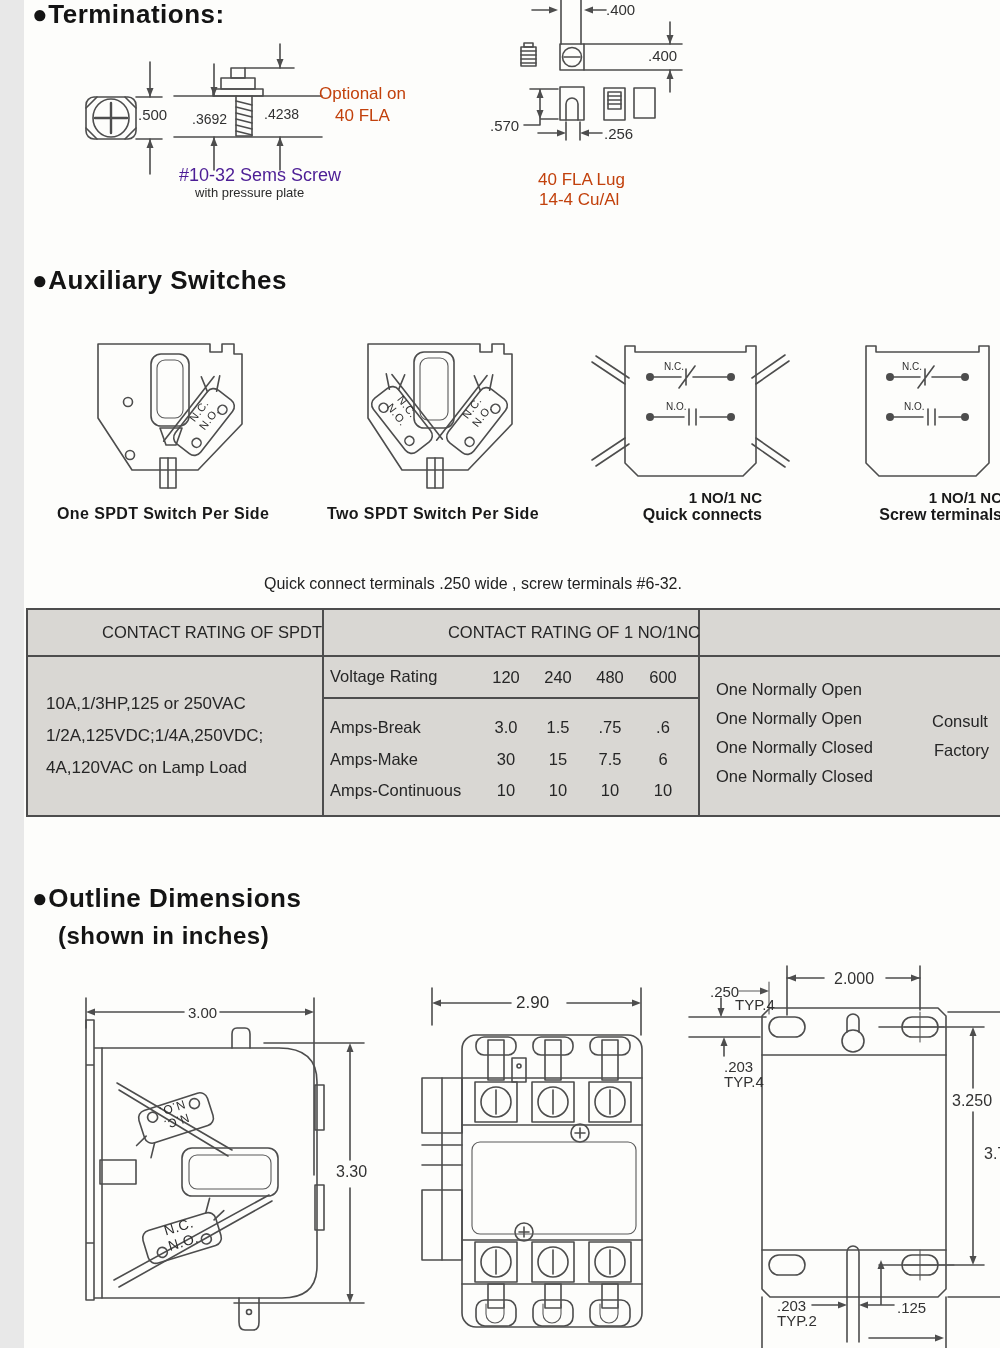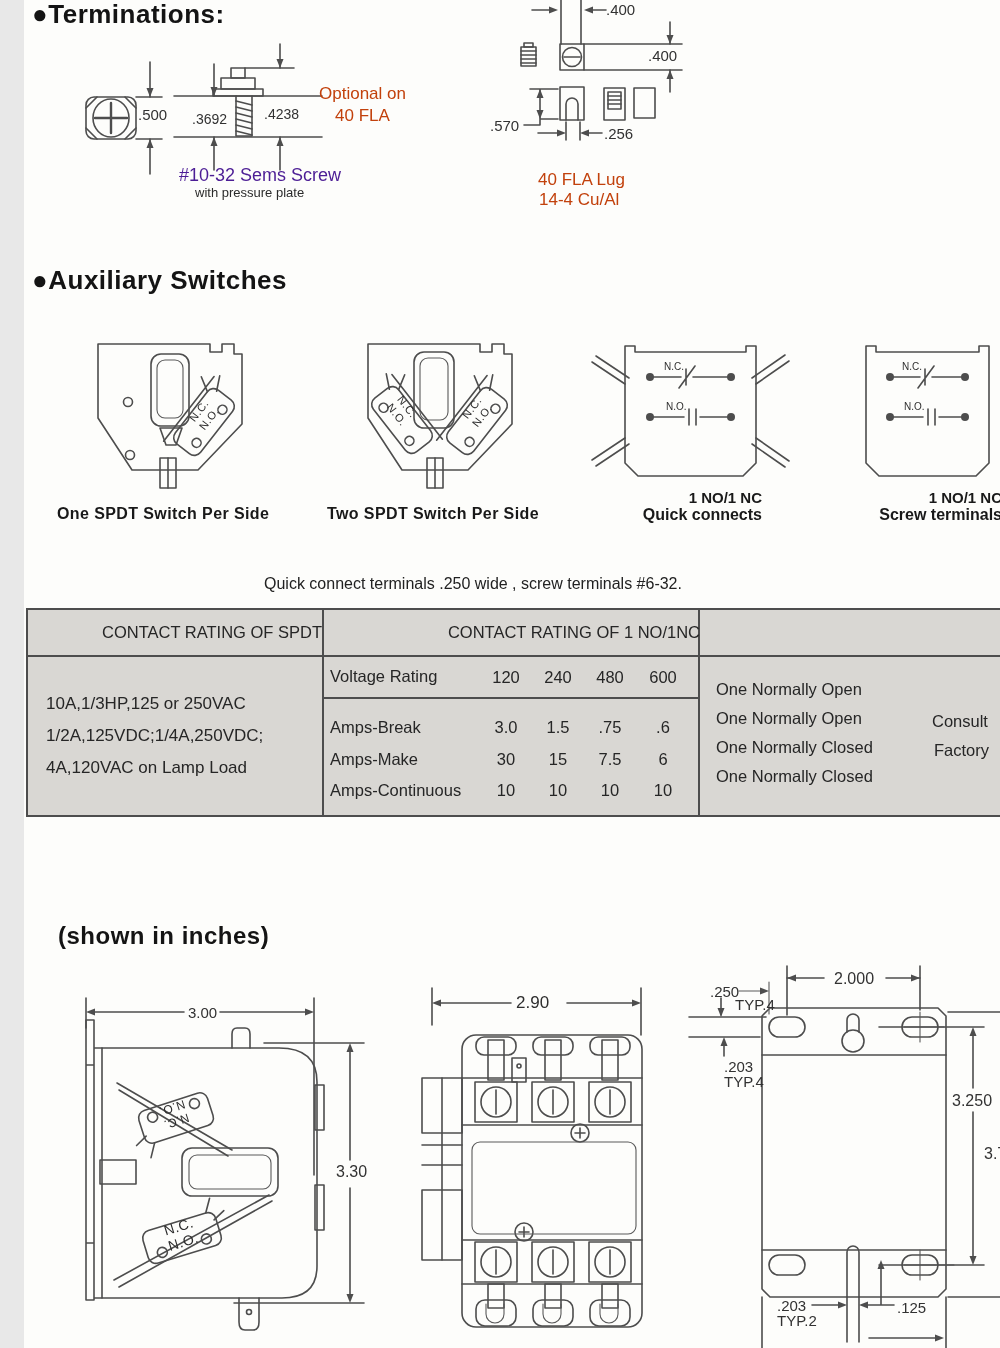--- a/index.html
+++ b/index.html
@@ -343,20 +343,21 @@
     <span class="lbl" style="left:635px;top:171px;font-size:16.5px;transform:translateX(-50%)">10</span>
 
     <span class="lbl" style="left:688px;top:70px;font-size:16.5px">One Normally Open</span>
     <span class="lbl" style="left:688px;top:99px;font-size:16.5px">One Normally Open</span>
     <span class="lbl" style="left:688px;top:128px;font-size:16.5px">One Normally Closed</span>
     <span class="lbl" style="left:688px;top:157px;font-size:16.5px">One Normally Closed</span>
     <span class="lbl" style="left:904px;top:102px;font-size:16.5px">Consult</span>
     <span class="lbl" style="left:906px;top:131px;font-size:16.5px">Factory</span>
   </div>
 
+  <div class="lbl h1" style="left:8px;top:884px"><span>●</span><span>Outline Dimensions</span></div>
   <span class="lbl h1" style="left:34px;top:922px;font-size:24px">(shown in inches)</span>
 
   <span class="lbl dim" style="left:164px;top:1004px">3.00</span>
   <span class="lbl dimL" style="left:312px;top:1163px">3.30</span>
   <div class="lbl rot" style="left:120px;top:1100px;width:60px;font-size:12px;transform:rotate(162deg)">
     <div>N.C.</div>
     <div>N.O.</div>
   </div>
   <div class="lbl rot" style="left:125px;top:1218px;width:64px;font-size:14px;transform:rotate(-17deg)">
     <div>N.C.</div>

